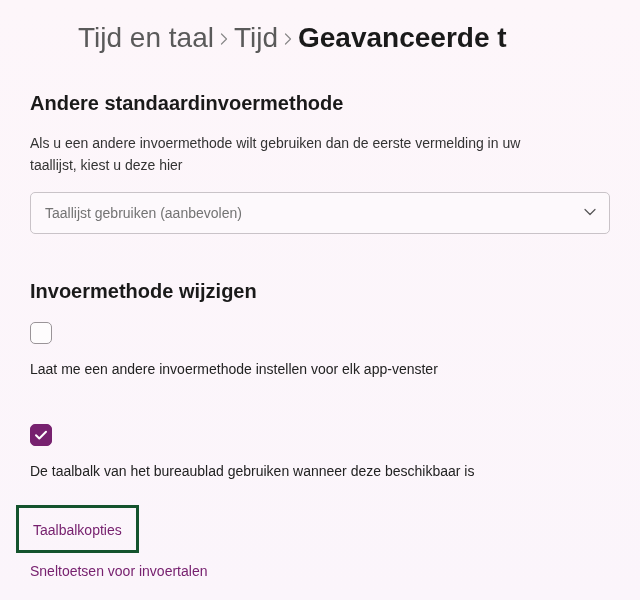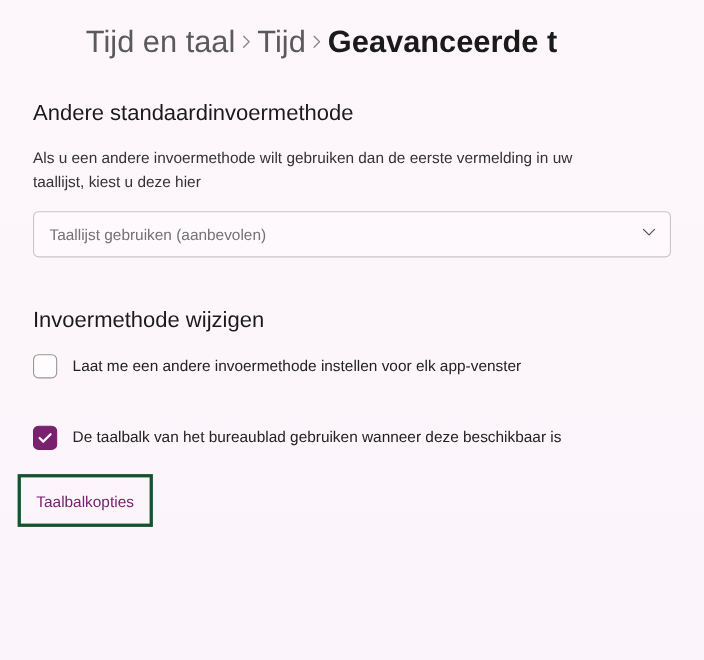--- a/index.html
+++ b/index.html
@@ -31,21 +31,21 @@
     font-size: 20px;
     pointer-events: none;
   }
   .breadcrumb .crumb-current {
     font-weight: 600;
     color: #1a1a1a;
   }
   .content { padding: 20px 30px 0 30px; }
   h2 {
     font-size: 20px;
-    font-weight: 400;
+    font-weight: 700;
     color: #1a1a1a;
     margin-bottom: 18px;
     margin-top: 20px;
   }
   h2.first { margin-top: 10px; }
   .desc {
     font-size: 14px;
     color: #333;
     line-height: 1.55;
     max-width: 540px;
@@ -75,20 +75,21 @@
     transform: translateY(-50%);
     pointer-events: none;
     color: #555;
   }
   .chk-row {
     display: flex;
     align-items: flex-start;
     gap: 14px;
     margin-top: 18px;
     margin-bottom: 8px;
+    flex-direction: column;
   }
   .chk-row.extra-top { margin-top: 42px; }
   .chk-box {
     flex: 0 0 22px;
     width: 22px;
     height: 22px;
     border: 1px solid #9a9498;
     border-radius: 5px;
     background: #fefcfd;
     display: flex;
@@ -179,15 +180,16 @@
         </svg>
     </div>
     <div class="chk-label">De taalbalk van het bureaublad gebruiken wanneer deze beschikbaar is</div>
   </div>
 
   <div class="link-list">
     <div class="highlight-box">
       <span class="link-item">Taalbalkopties</span>
     </div>
     <br>
+    <span class="link-item">Sneltoetsen voor invoertalen</span>
   </div>
 
 </div>
 
 </body></html>

